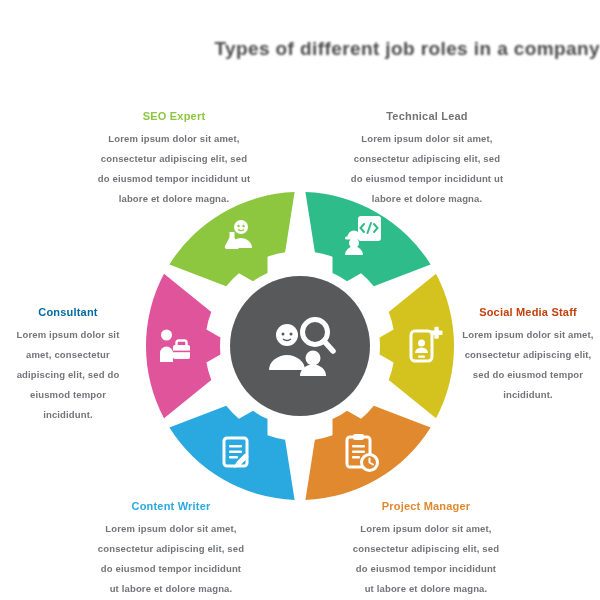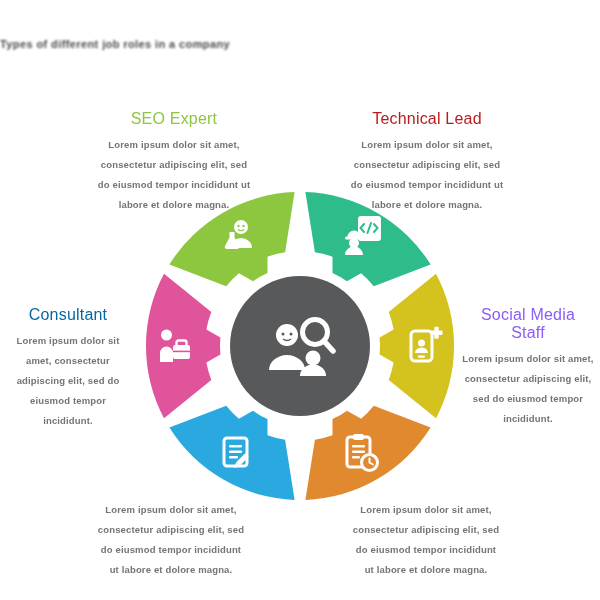--- a/index.html
+++ b/index.html
@@ -2,26 +2,26 @@
 <html><head>
 <meta charset="utf-8">
 <style>
   html,body{margin:0;padding:0;}
   body{
     width:600px;height:600px;background:#ffffff;position:relative;overflow:hidden;
     font-family:"Liberation Sans", sans-serif;
   }
   .stage{position:absolute;inset:0;width:600px;height:600px;}
   .title{
-    position:absolute;left:0;top:38px;width:600px;text-align:left;
-    font-size:11px;font-weight:bold;color:#4a4a4a;letter-spacing:.4px;
+    position:absolute;left:0;top:38px;width:600px;text-align:right;
+    font-size:19px;font-weight:bold;color:#4a4a4a;letter-spacing:.4px;
     filter:blur(.8px);
   }
   .block{position:absolute;text-align:center;}
-  .block-label{font-size:16px;font-weight:normal;margin-bottom:7px;filter:blur(.55px);letter-spacing:.2px;}
+  .block-label{font-size:11px;font-weight:bold;margin-bottom:7px;filter:blur(.55px);letter-spacing:.2px;}
   .block-desc{font-size:9.5px;font-weight:600;color:#737478;line-height:20px;letter-spacing:.15px;filter:blur(.65px);}
   .pos-top-left{left:95px;top:110px;width:158px;}
   .pos-top-right{left:348px;top:110px;width:158px;}
   .pos-right{left:462px;top:306px;width:132px;}
   .pos-left{left:8px;top:306px;width:120px;}
   .pos-bottom-left{left:95px;top:500px;width:152px;}
   .pos-bottom-right{left:350px;top:500px;width:152px;}
   svg.diagram{position:absolute;left:0;top:0;}
 </style>
 </head>
@@ -114,34 +114,36 @@
       <rect x="0" y="4.6" width="17" height="1.6" fill="currentColor"></rect>
     </g>
   </svg>
 
   <div class="block pos-top-left">
     <div class="block-label" style="color: rgb(141, 198, 63);">SEO Expert</div>
     <div class="block-desc">Lorem ipsum dolor sit amet, consectetur adipiscing elit, sed do eiusmod tempor incididunt ut labore et dolore magna.</div>
   </div>
 
   <div class="block pos-top-right">
-    <div class="block-label" style="color: #b91c1c;">Technical Lead</div>
+    <div class="block-label" style="color: #737373;">Technical Lead</div>
     <div class="block-desc">Lorem ipsum dolor sit amet, consectetur adipiscing elit, sed do eiusmod tempor incididunt ut labore et dolore magna.</div>
   </div>
 
   <div class="block pos-right">
-    <div class="block-label" style="color: #8b5cf6;">Social Media Staff</div>
+    <div class="block-label" style="color: #c2410c;">Social Media Staff</div>
     <div class="block-desc">Lorem ipsum dolor sit amet, consectetur adipiscing elit, sed do eiusmod tempor incididunt.</div>
   </div>
 
   <div class="block pos-bottom-right">
+    <div class="block-label" style="color: rgb(224, 137, 47);">Project Manager</div>
     <div class="block-desc">Lorem ipsum dolor sit amet, consectetur adipiscing elit, sed do eiusmod tempor incididunt ut labore et dolore magna.</div>
   </div>
 
   <div class="block pos-bottom-left">
+    <div class="block-label" style="color: rgb(42, 169, 224);">Content Writer</div>
     <div class="block-desc">Lorem ipsum dolor sit amet, consectetur adipiscing elit, sed do eiusmod tempor incididunt ut labore et dolore magna.</div>
   </div>
 
   <div class="block pos-left">
     <div class="block-label" style="color: #0369a1;">Consultant</div>
     <div class="block-desc">Lorem ipsum dolor sit amet, consectetur adipiscing elit, sed do eiusmod tempor incididunt.</div>
   </div>
 
 </div>
 

